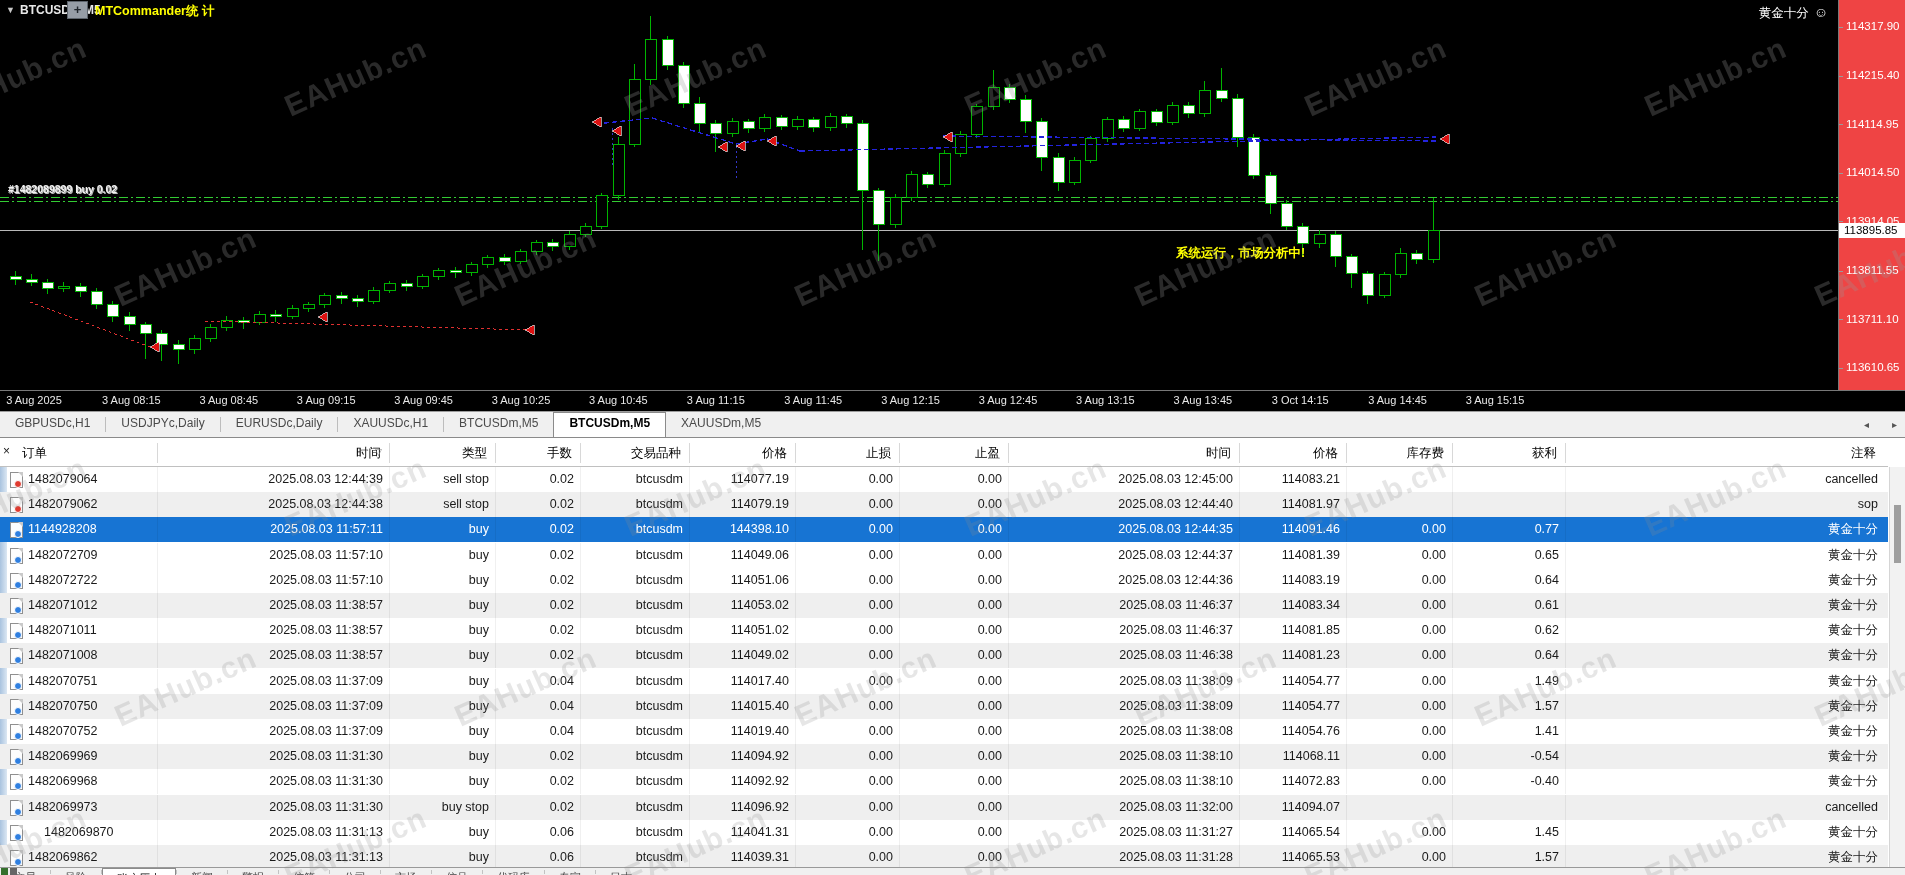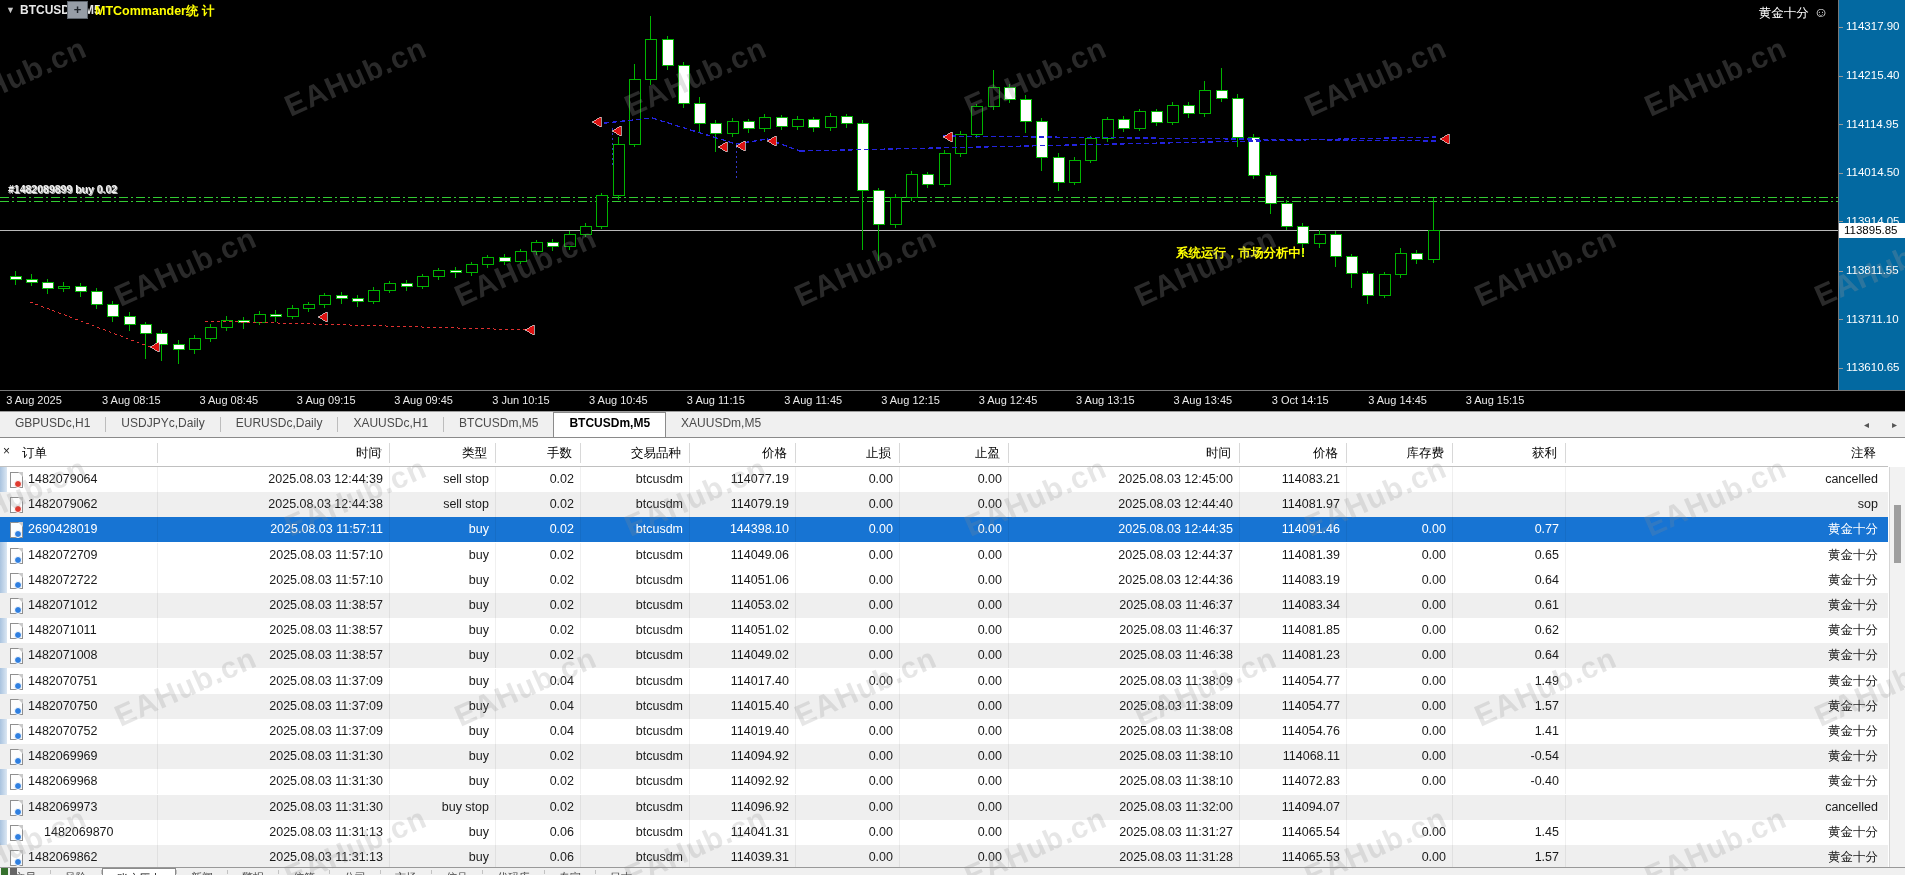--- a/index.html
+++ b/index.html
@@ -2,21 +2,21 @@
 <html><head>
 <meta charset="utf-8">
 <style>
   html,body{margin:0;padding:0;background:#000;}
   #root{position:relative;width:1905px;height:875px;overflow:hidden;font-family:"Liberation Sans",sans-serif;background:#000;}
   .abs{position:absolute;}
 
   
   #chart-region{left:0;top:0;width:1905px;height:412px;background:#000;}
   #chart-svg{left:0;top:0;}
-  #price-axis{left:1838px;top:0;width:67px;height:390px;border-left:1px solid #787878;background:#0369a1;}
+  #price-axis{left:1838px;top:0;width:67px;height:390px;border-left:1px solid #787878;background:#ef4444;}
   .price-label{position:absolute;left:7px;color:#ffffff;font-size:11.5px;white-space:nowrap;}
   .price-tick{position:absolute;left:0;width:4px;height:1px;background:#9a9a9a;}
   #current-price-box{left:1839px;top:223px;width:66px;height:15px;background:#ffffff;color:#000;font-size:11.5px;line-height:15px;padding-left:5px;}
   #chart-bottom-line{left:0;top:390px;width:1905px;height:1px;background:#787878;}
   #time-axis{left:0;top:391px;width:1905px;height:20px;background:#000;}
   .time-label{position:absolute;top:3px;width:110px;text-align:center;color:#e9e9e9;font-size:11px;white-space:nowrap;}
   #title-marker{left:6px;top:5px;color:#c9c9c9;font-size:9px;}
   #chart-title-text{left:20px;top:3px;color:#e8e8e8;font-size:12px;font-weight:bold;}
   #plus-button{left:67px;top:1px;width:19px;height:16px;background:#969da6;border:1px solid #5d646c;color:#20262c;font-size:13px;font-weight:bold;text-align:center;line-height:15px;}
   #indicator-title{left:95px;top:3px;color:#ffff00;font-size:12.5px;font-weight:bold;}
@@ -301,21 +301,21 @@
         <div class="price-label" style="top: 361.008px;">113610.65</div>
       </div>
     <div id="current-price-box" class="abs">113895.85</div>
     <div id="chart-bottom-line" class="abs"></div>
     <div id="time-axis" class="abs">
         <div class="time-label" style="left: -21px;">3 Aug 2025</div>
         <div class="time-label" style="left: 76.4px;">3 Aug 08:15</div>
         <div class="time-label" style="left: 173.8px;">3 Aug 08:45</div>
         <div class="time-label" style="left: 271.2px;">3 Aug 09:15</div>
         <div class="time-label" style="left: 368.6px;">3 Aug 09:45</div>
-        <div class="time-label" style="left: 466px;">3 Jun 10:15</div>
+        <div class="time-label" style="left: 466px;">3 Aug 10:25</div>
         <div class="time-label" style="left: 563.4px;">3 Aug 10:45</div>
         <div class="time-label" style="left: 660.8px;">3 Aug 11:15</div>
         <div class="time-label" style="left: 758.2px;">3 Aug 11:45</div>
         <div class="time-label" style="left: 855.6px;">3 Aug 12:15</div>
         <div class="time-label" style="left: 953px;">3 Aug 12:45</div>
         <div class="time-label" style="left: 1050.4px;">3 Aug 13:15</div>
         <div class="time-label" style="left: 1147.8px;">3 Aug 13:45</div>
         <div class="time-label" style="left: 1245.2px;">3 Oct 14:15</div>
         <div class="time-label" style="left: 1342.6px;">3 Aug 14:45</div>
         <div class="time-label" style="left: 1440px;">3 Aug 15:15</div>
@@ -427,21 +427,21 @@
           <span class="t-cell" style="right: 442px;"></span>
           <div class="cell-sep" style="left: 1452px;"></div>
           <span class="t-cell" style="right: 329px;"></span>
           <div class="cell-sep" style="left: 1565px;"></div>
           <span class="t-cell" style="right: 10px;">sop</span>
         </div>
         <div class="t-row sel" style="top: 50.4px;">
           <span class="order-icon">
             <span class="dot" style="background: rgb(47, 127, 224);"></span>
           </span>
-          <span class="t-cell" style="left: 28px;">2690428019</span>
+          <span class="t-cell" style="left: 28px;">1144928208</span>
           <div class="cell-sep" style="left: 157px;"></div>
           <span class="t-cell" style="right: 1505px;">2025.08.03 11:57:11</span>
           <div class="cell-sep" style="left: 389px;"></div>
           <span class="t-cell" style="right: 1399px;">buy</span>
           <div class="cell-sep" style="left: 495px;"></div>
           <span class="t-cell" style="right: 1314px;">0.02</span>
           <div class="cell-sep" style="left: 580px;"></div>
           <span class="t-cell" style="right: 1205px;">btcusdm</span>
           <div class="cell-sep" style="left: 689px;"></div>
           <span class="t-cell" style="right: 1099px;">144398.10</span>

